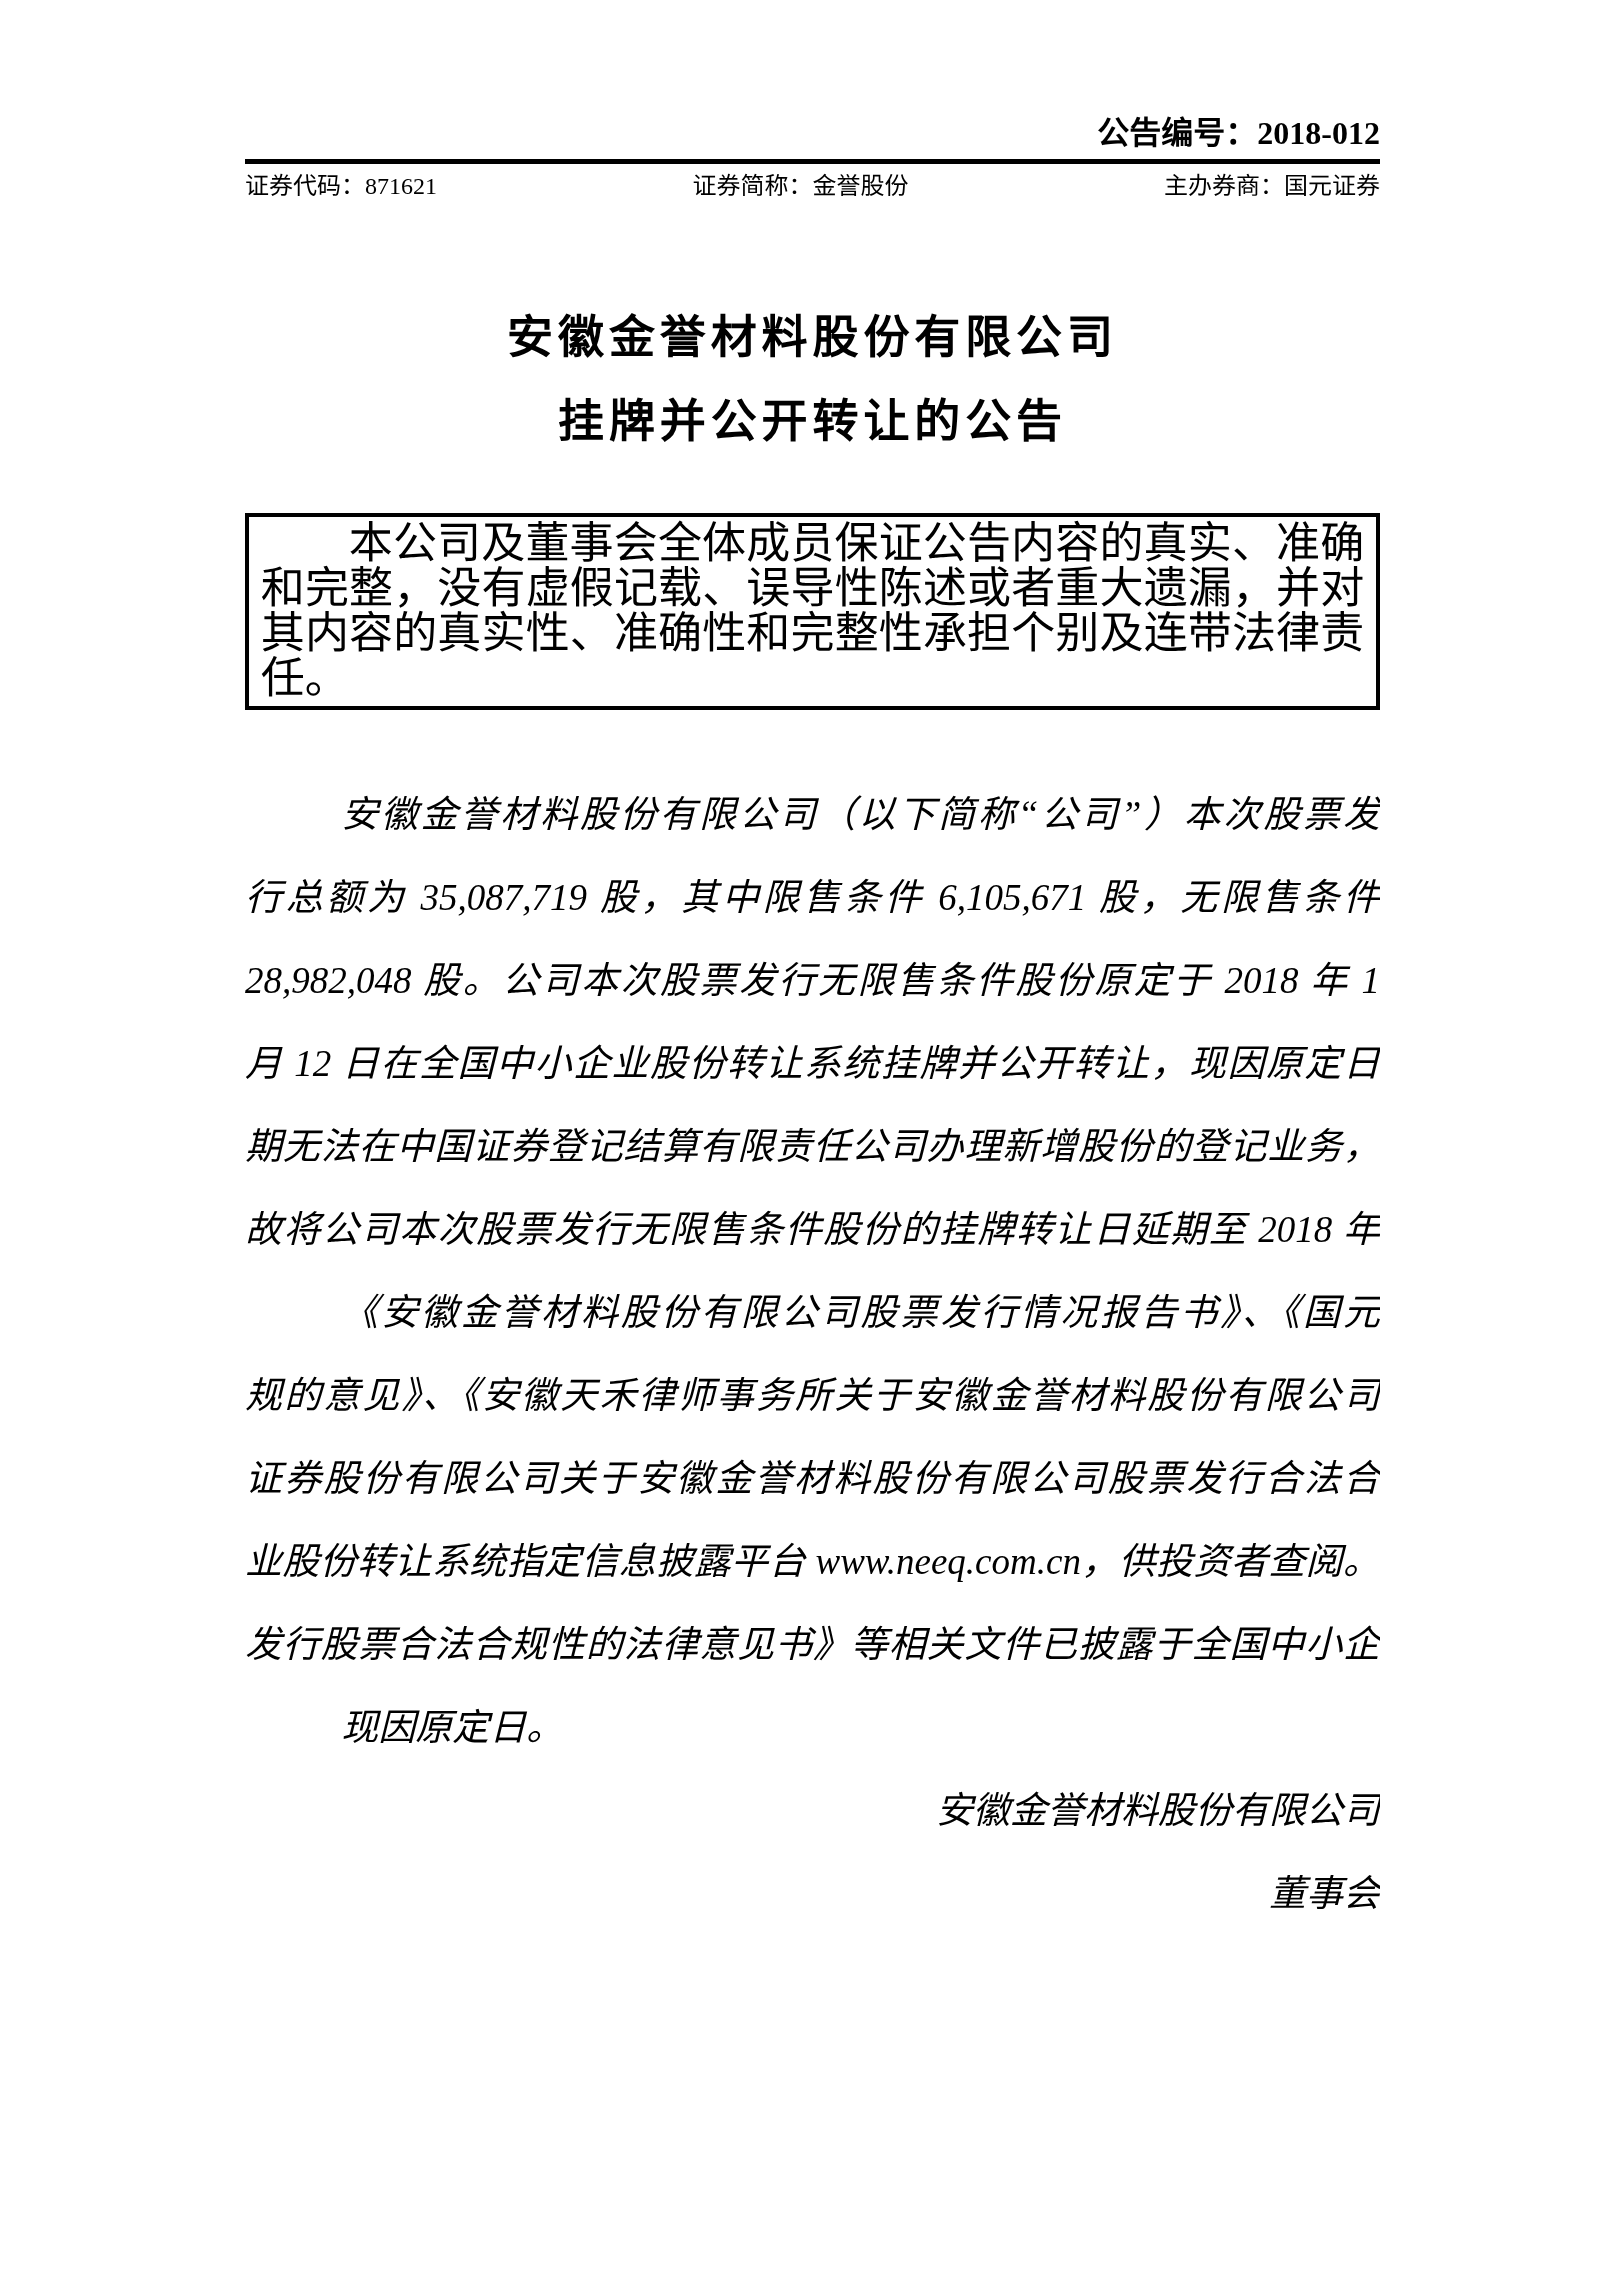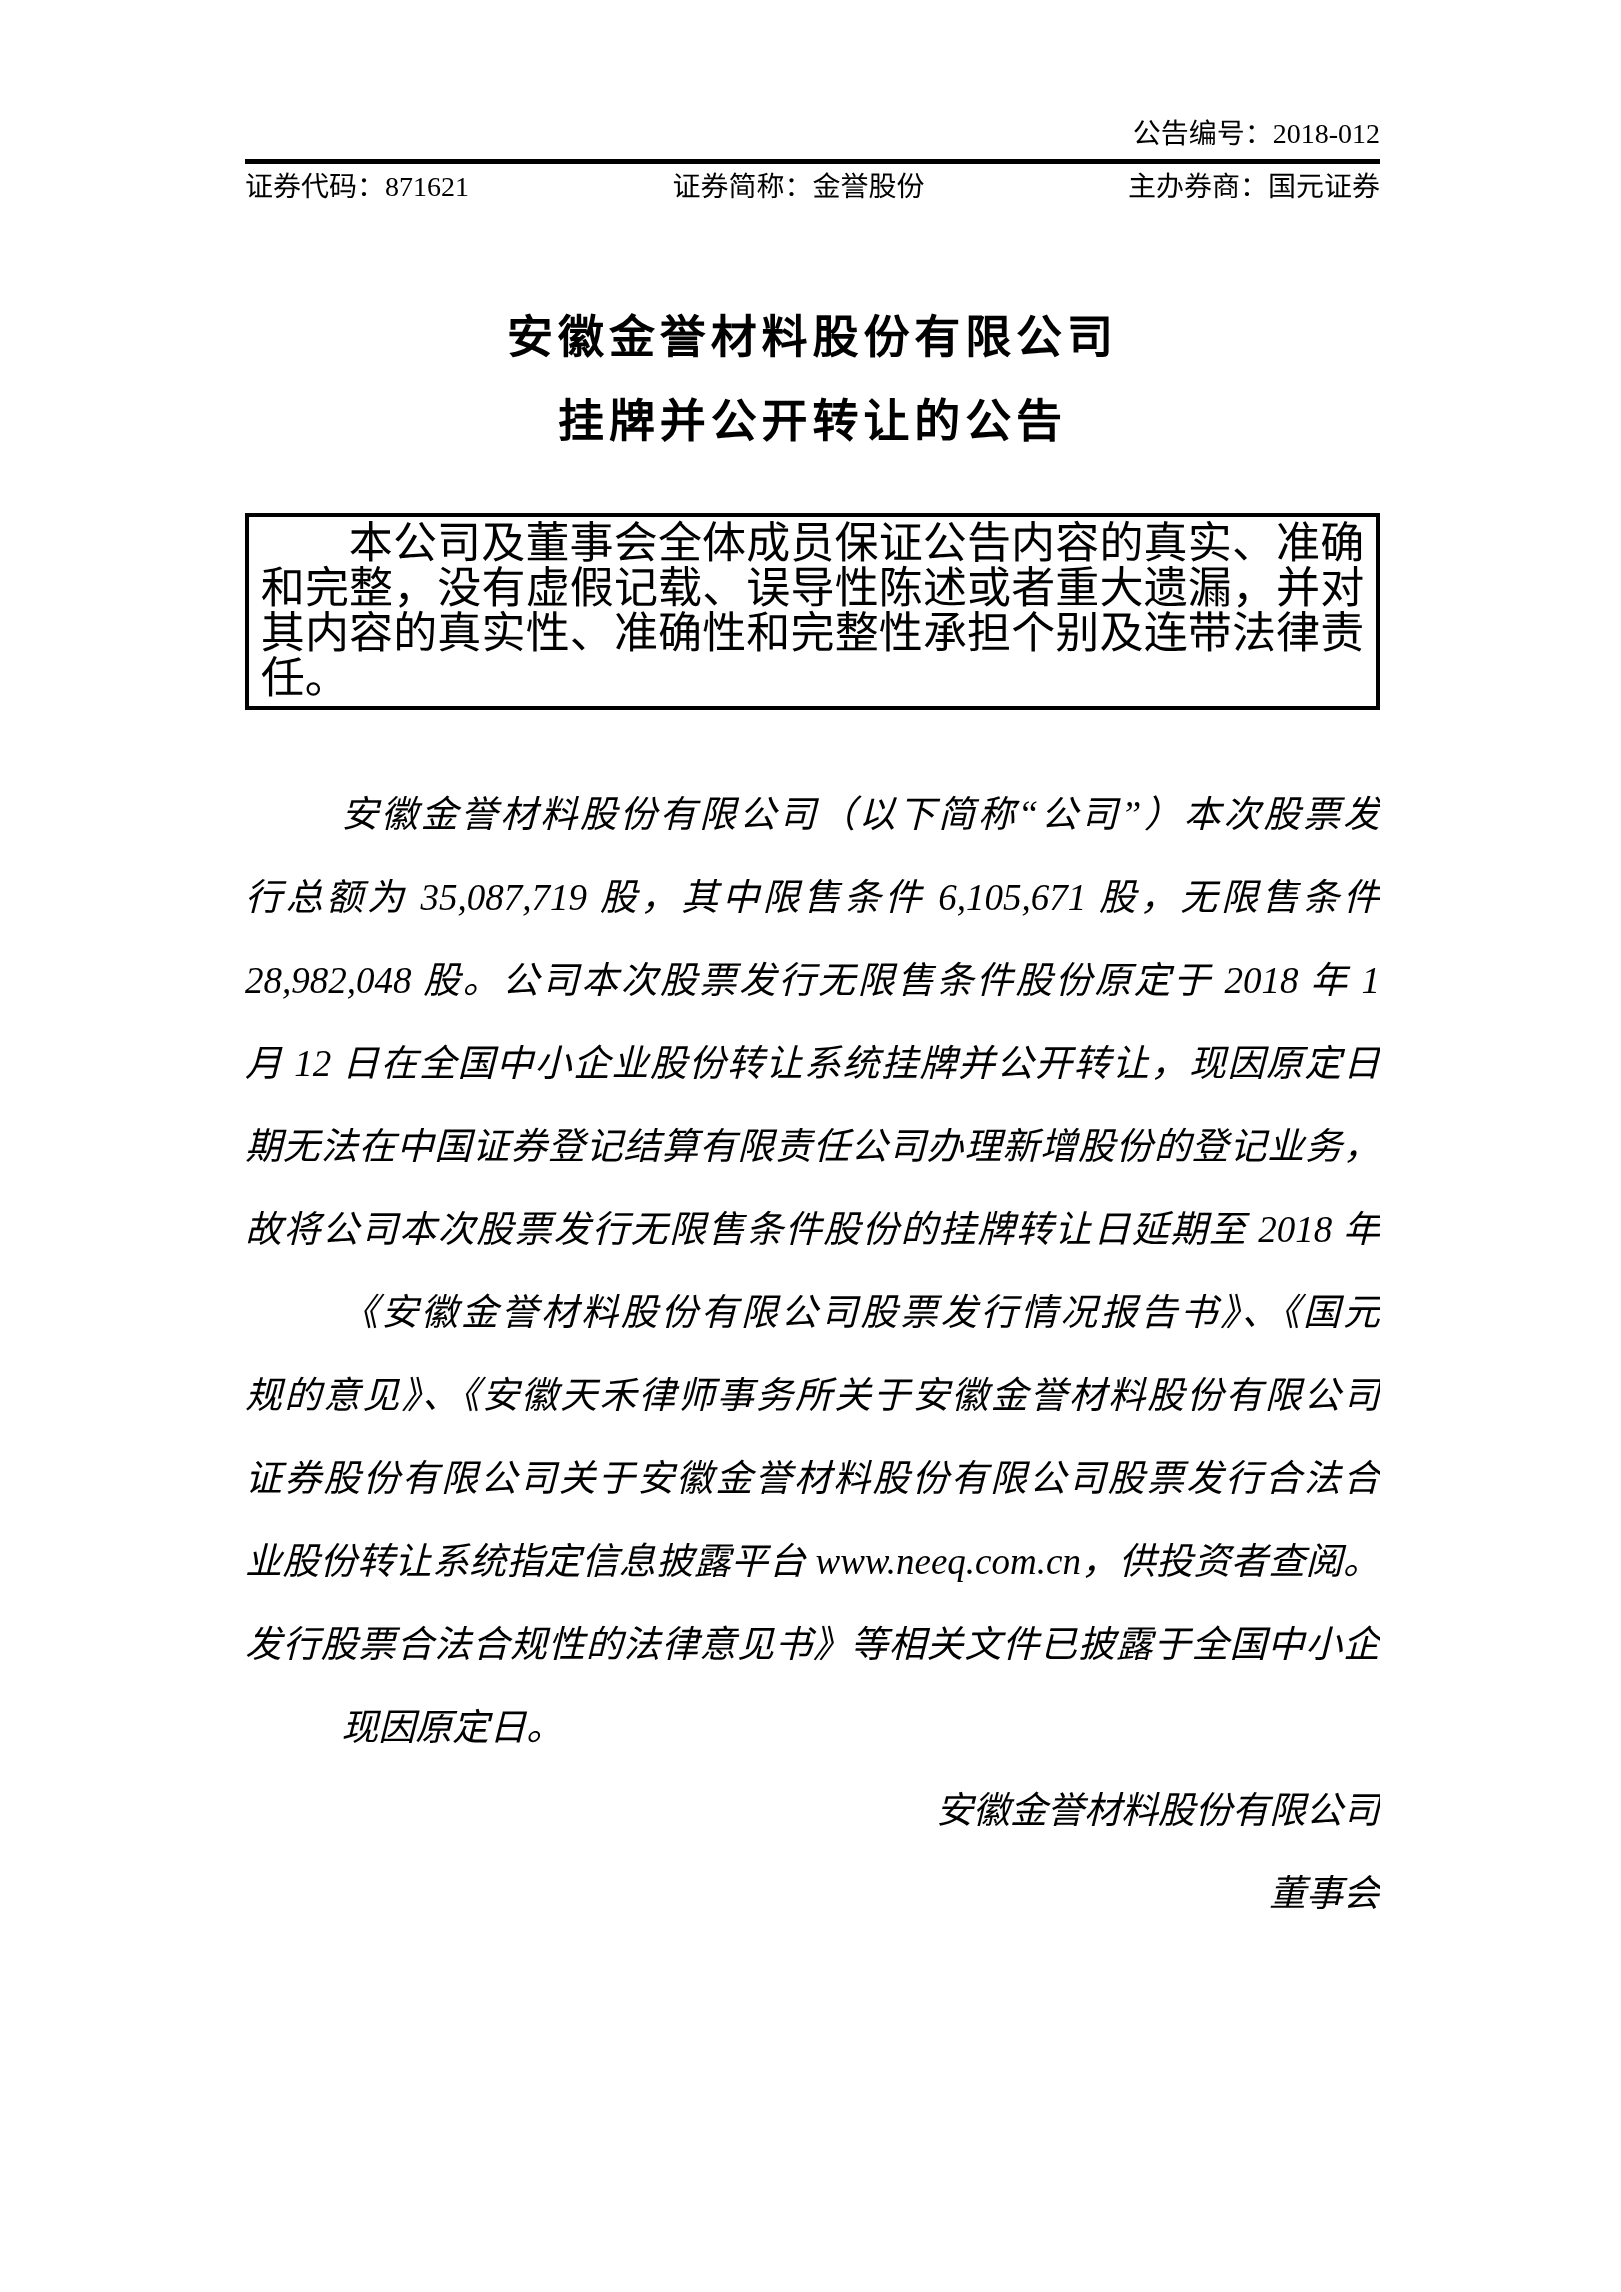--- a/index.html
+++ b/index.html
@@ -23,36 +23,37 @@
   .content {
     position: absolute;
     left: 245px;
     top: 0;
     width: 1135px;
   }
   
   .ann-no {
     margin-top: 116px;
     text-align: right;
-    font-size: 28px;
+    font-size: 32px;
     line-height: 35px;
     white-space: nowrap;
+    font-weight: bold;
   }
   
   .rule {
     margin-top: 7.8px;
     height: 4.9px;
     background: #000000;
   }
   
   .header-row {
     margin-top: 4.9px;
     display: flex;
     justify-content: space-between;
-    font-size: 28px;
+    font-size: 24px;
     line-height: 35px;
     white-space: nowrap;
   }
   
   .title {
     margin-top: 92px;
     text-align: center;
     font-weight: bold;
     font-size: 46px;
     line-height: 84px;

